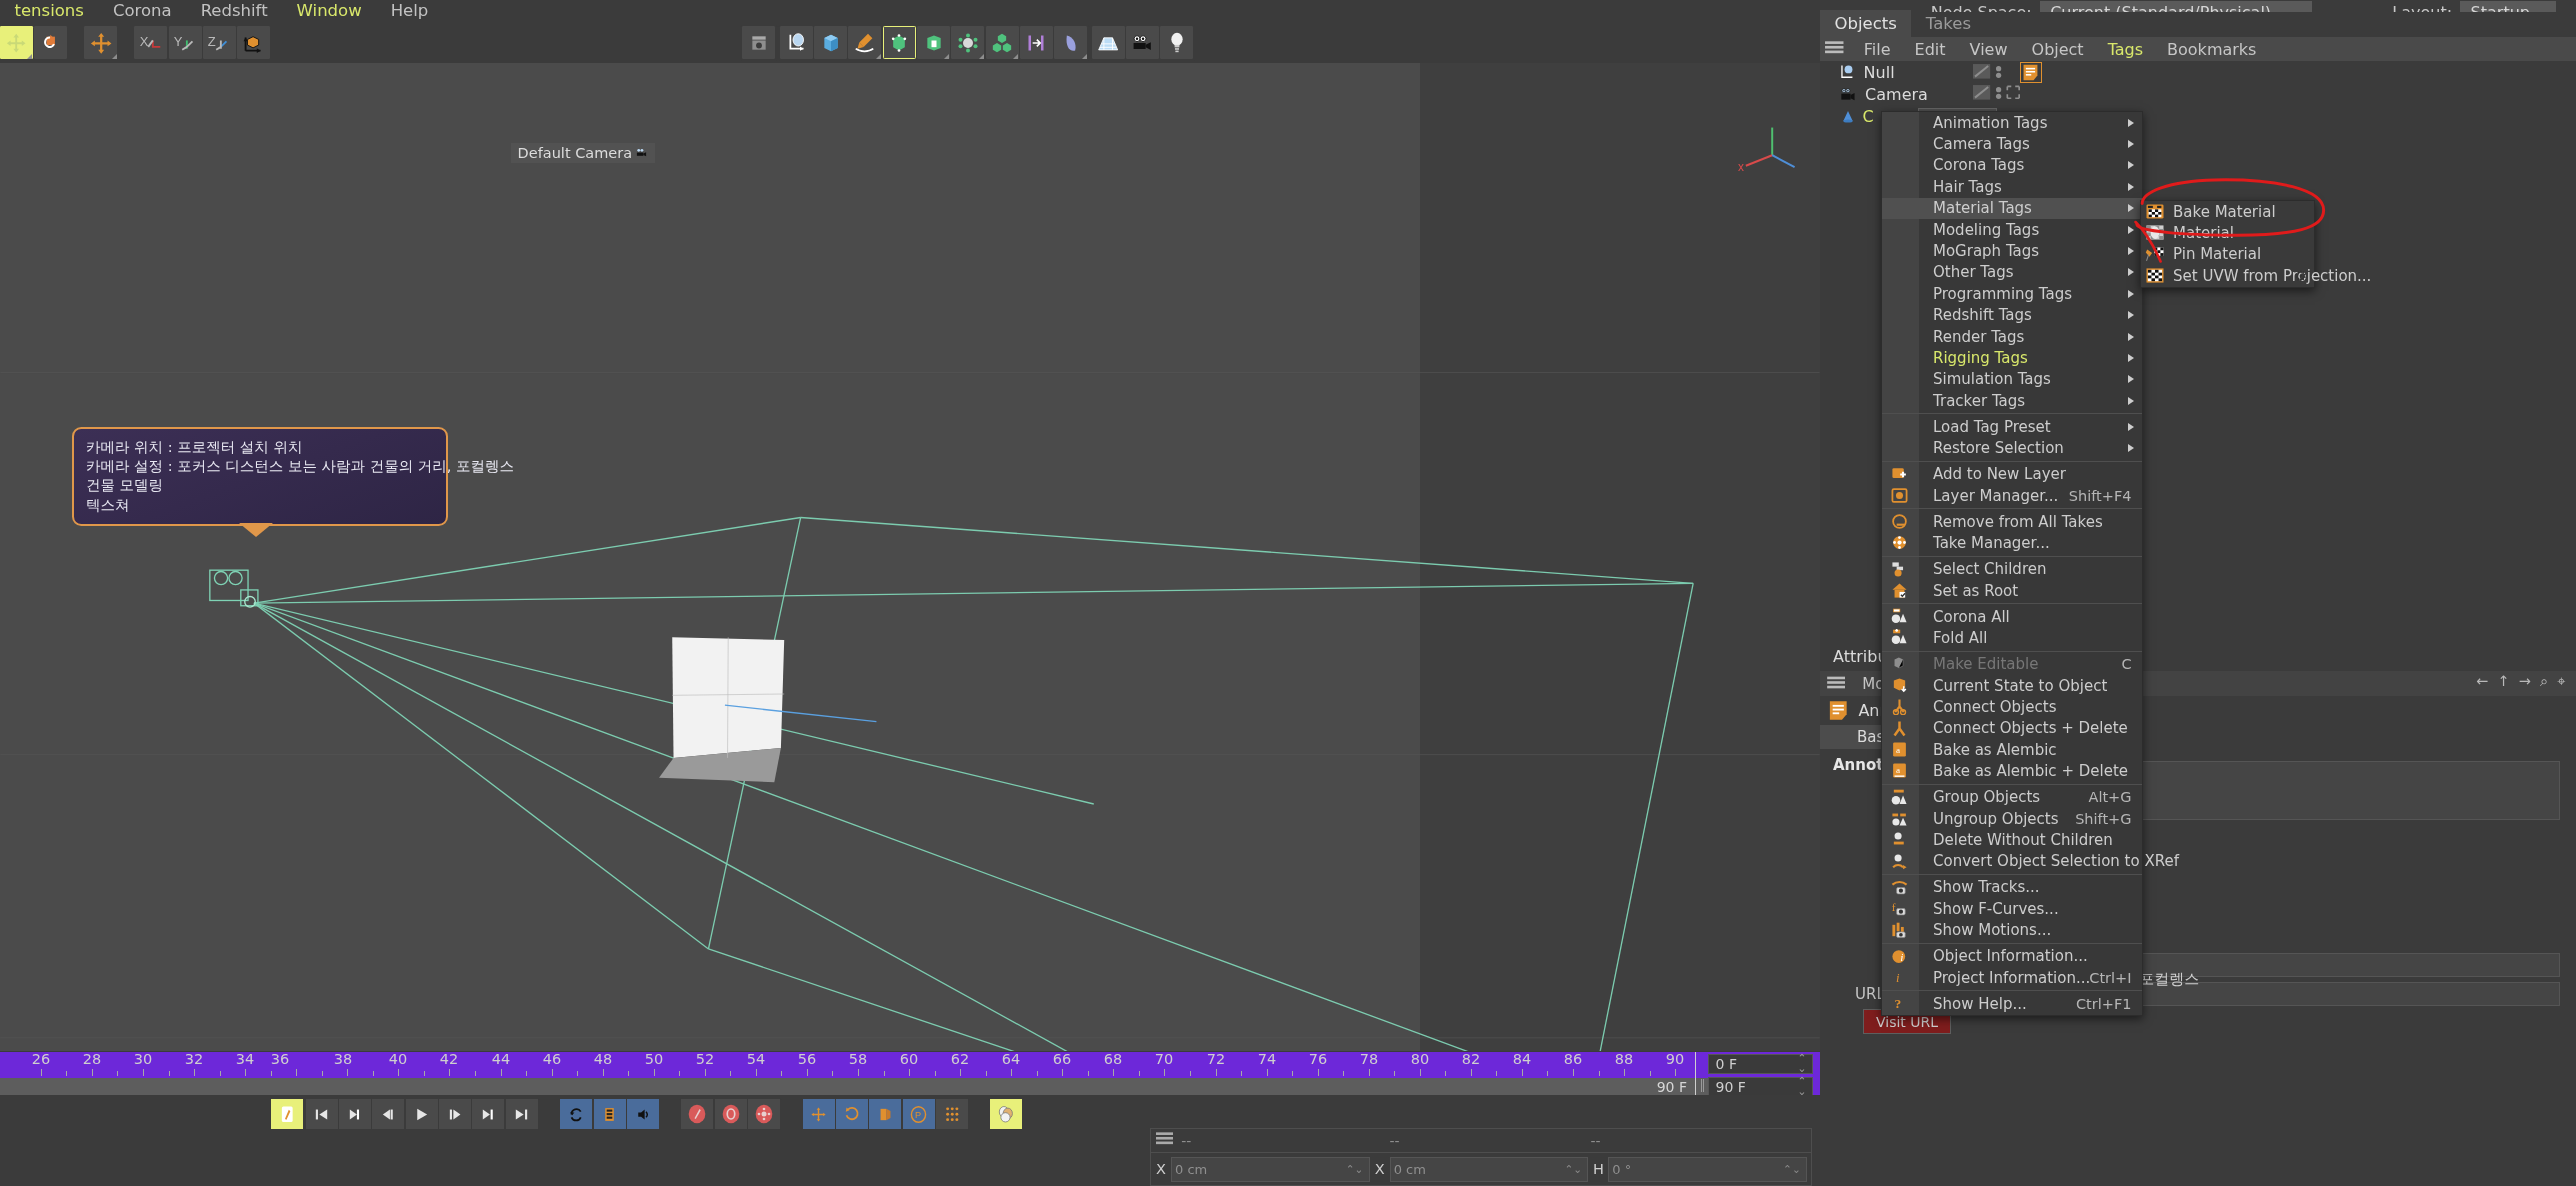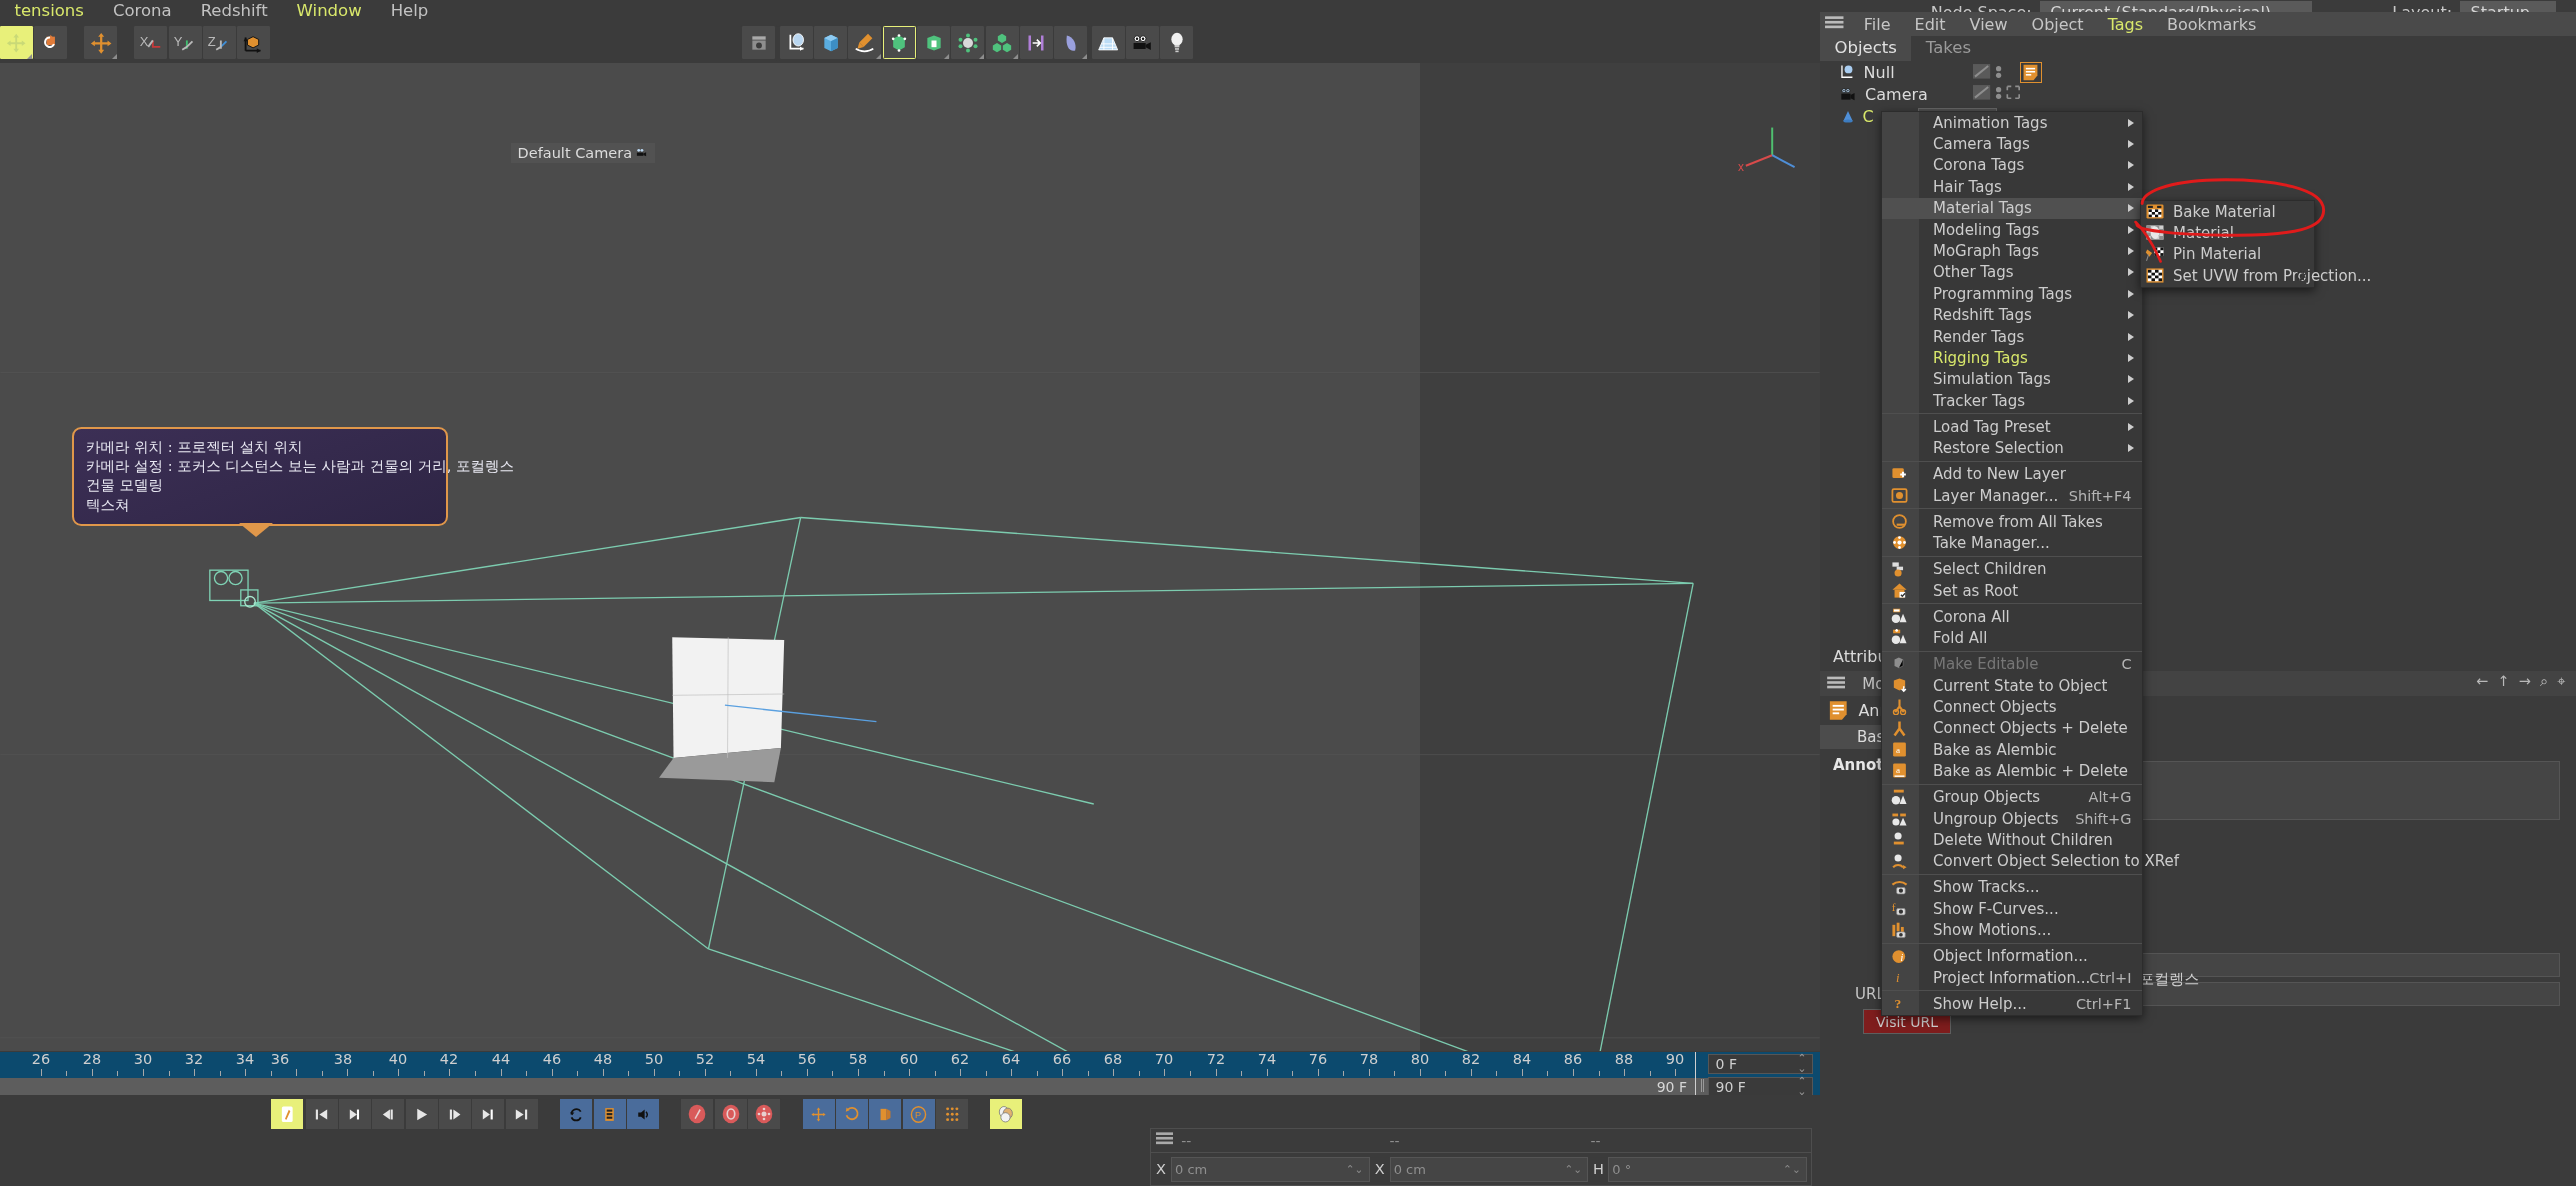--- a/index.html
+++ b/index.html
@@ -41,21 +41,21 @@
   
   #annot { position:absolute;left:72px;top:364px;width:376px;
     background:linear-gradient(160deg,#3c2f55,#2e2545);border:2px solid #e0974a;
     border-radius:9.2px;padding:9.2px 12px;z-index:8; }
   #annot div { font-size:14.5px;color:#e8e8f2;line-height:1.32;white-space:nowrap; }
   #annot .tail { position:absolute;left:165px;bottom:-13px;width:0;height:0;
     border-left:17px solid transparent;border-right:17px solid transparent;
     border-top:14.5px solid #e0974a; }
 
   
-  #timeline { position:absolute;left:0;top:1052px;width:1820px;height:43px;background:#0c4a6e; }
+  #timeline { position:absolute;left:0;top:1052px;width:1820px;height:43px;background:#6d28d9; }
   #ruler { position:absolute;left:0;top:0;width:1713px;height:26px; }
   #ruler .tk { position:absolute;top:17px;width:1.3px;height:6.6px;background:#a8a8a8; }
   #ruler .lbl { position:absolute;top:-1.3px;font-size:14.5px;color:#cfcfcf;transform:translateX(-50%); }
   #tlbar { position:absolute;left:0;top:26px;width:1713px;height:17px;background:#5d5d5d; }
   #tlbar .endf { position:absolute;right:26px;top:0.7px;font-size:14px;color:#d6d6d6; }
   #tlbar .hdl { position:absolute;right:9.2px;top:1.3px;width:2.6px;height:13px;border-left:1.3px solid #9a9a9a;border-right:1.3px solid #9a9a9a; }
   #playhead { position:absolute;left:1695px;top:0;width:1.3px;height:43px;background:#cfcfcf; }
   .framefld { position:absolute;width:105px;height:20px;background:#3a3a3a;border:0.7px solid #565656;
     display:flex;align-items:center;padding-left:6.6px;font-size:14px;color:#cfcfcf; }
   .framefld .sp { position:absolute;right:5.3px;color:#9a9a9a;font-size:11.2px;line-height:.9;text-align:center; }
@@ -681,38 +681,38 @@
     </span>
     <span class="caxis">H</span>
     <span class="cfield">
       <span>0 °</span>
       <span style="position:absolute;right:5.3px;color:#8a8a8a;font-size:10.5px">⌃⌄</span>
     </span>
   </div>
 </div>
 
 <div id="objmgr">
+  <div id="om-tabs">
+    <div class="tab active">Objects</div>
+    <div class="tab">Takes</div>
+  </div>
   <div id="om-menu">
     <span style="display:inline-block;margin-right:8px">
       <svg width="18.5" height="14.5" viewBox="0 0 28 22">
           <rect y="2" width="28" height="4" fill="#bbb"></rect>
           <rect y="9" width="28" height="4" fill="#bbb"></rect>
           <rect y="16" width="28" height="4" fill="#bbb"></rect>
         </svg>
     </span>
     <span class="mi">File</span>
     <span class="mi">Edit</span>
     <span class="mi">View</span>
     <span class="mi">Object</span>
     <span class="mi hl">Tags</span>
     <span class="mi">Bookmarks</span>
-  </div>
-  <div id="om-tabs">
-    <div class="tab active">Objects</div>
-    <div class="tab">Takes</div>
   </div>
 
   <div class="om-row">
     <svg width="17" height="16" viewBox="0 0 26 24">
       <circle cx="13" cy="8" r="6" fill="#a9cdf0"></circle>
         <path d="M3 2v18h16" stroke="#fff" stroke-width="2" fill="none"></path>
     </svg>
     <span class="nm">Null</span>
     <span class="tagarea">
       <svg width="18.5" height="16" viewBox="0 0 28 24">

